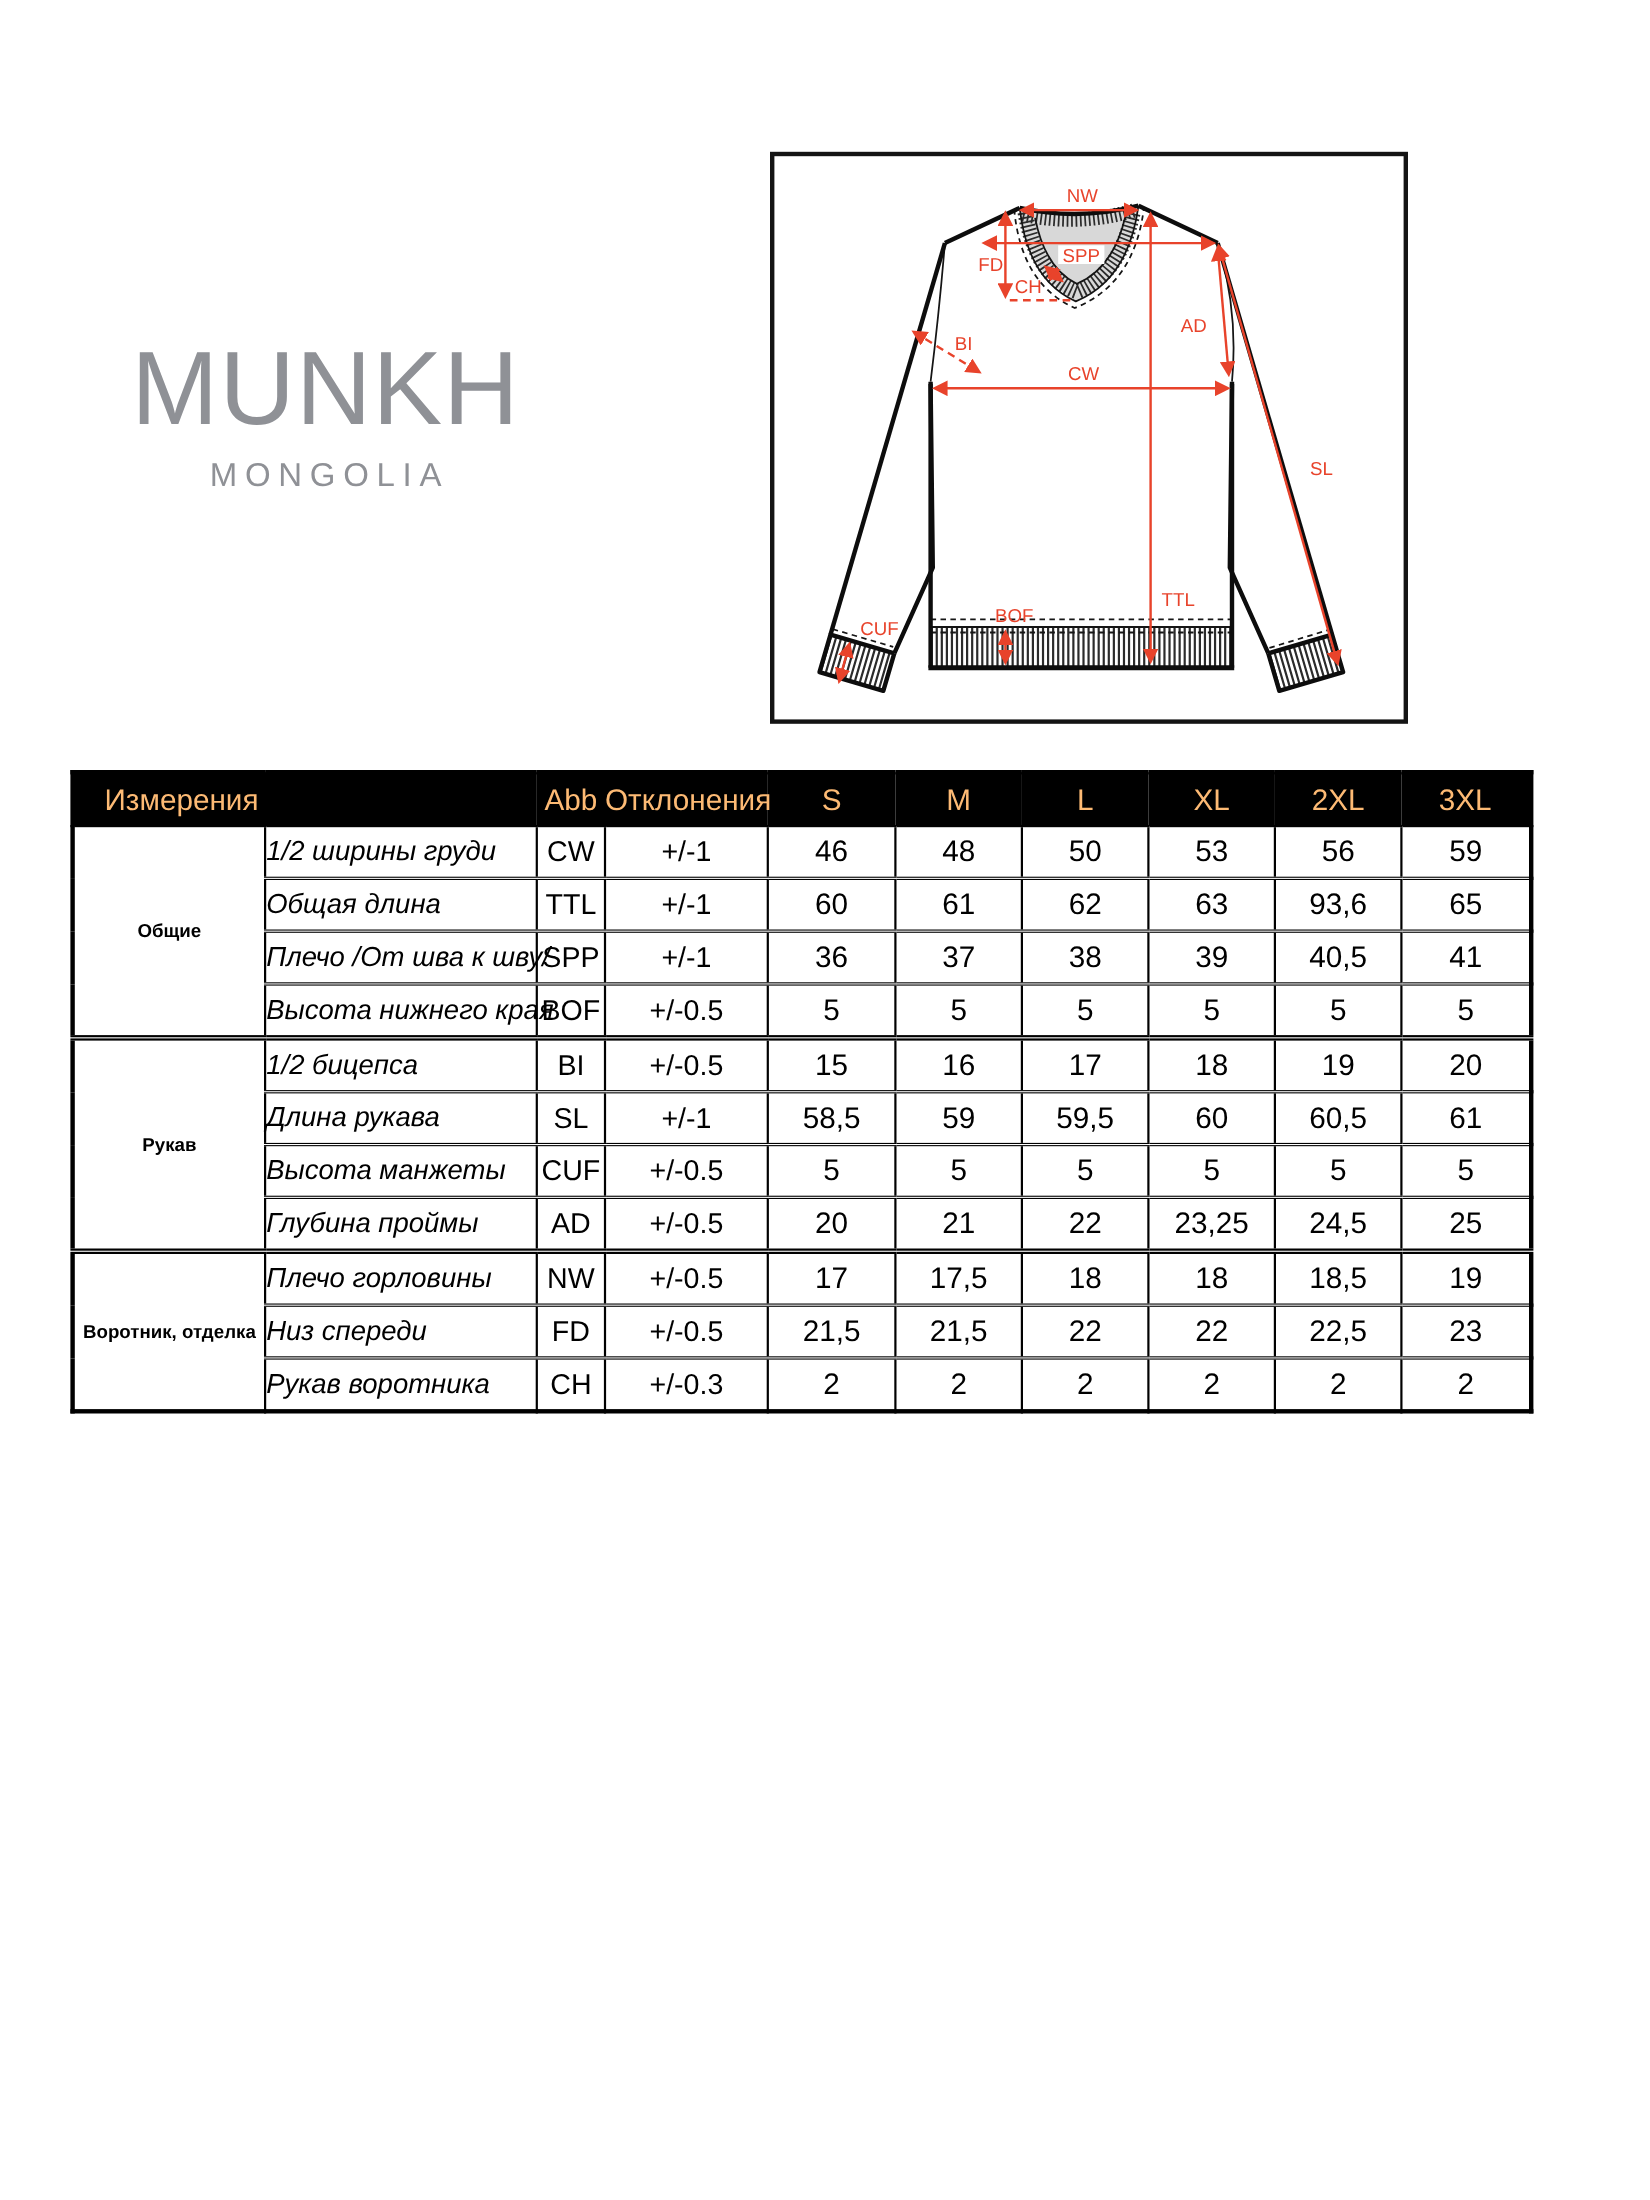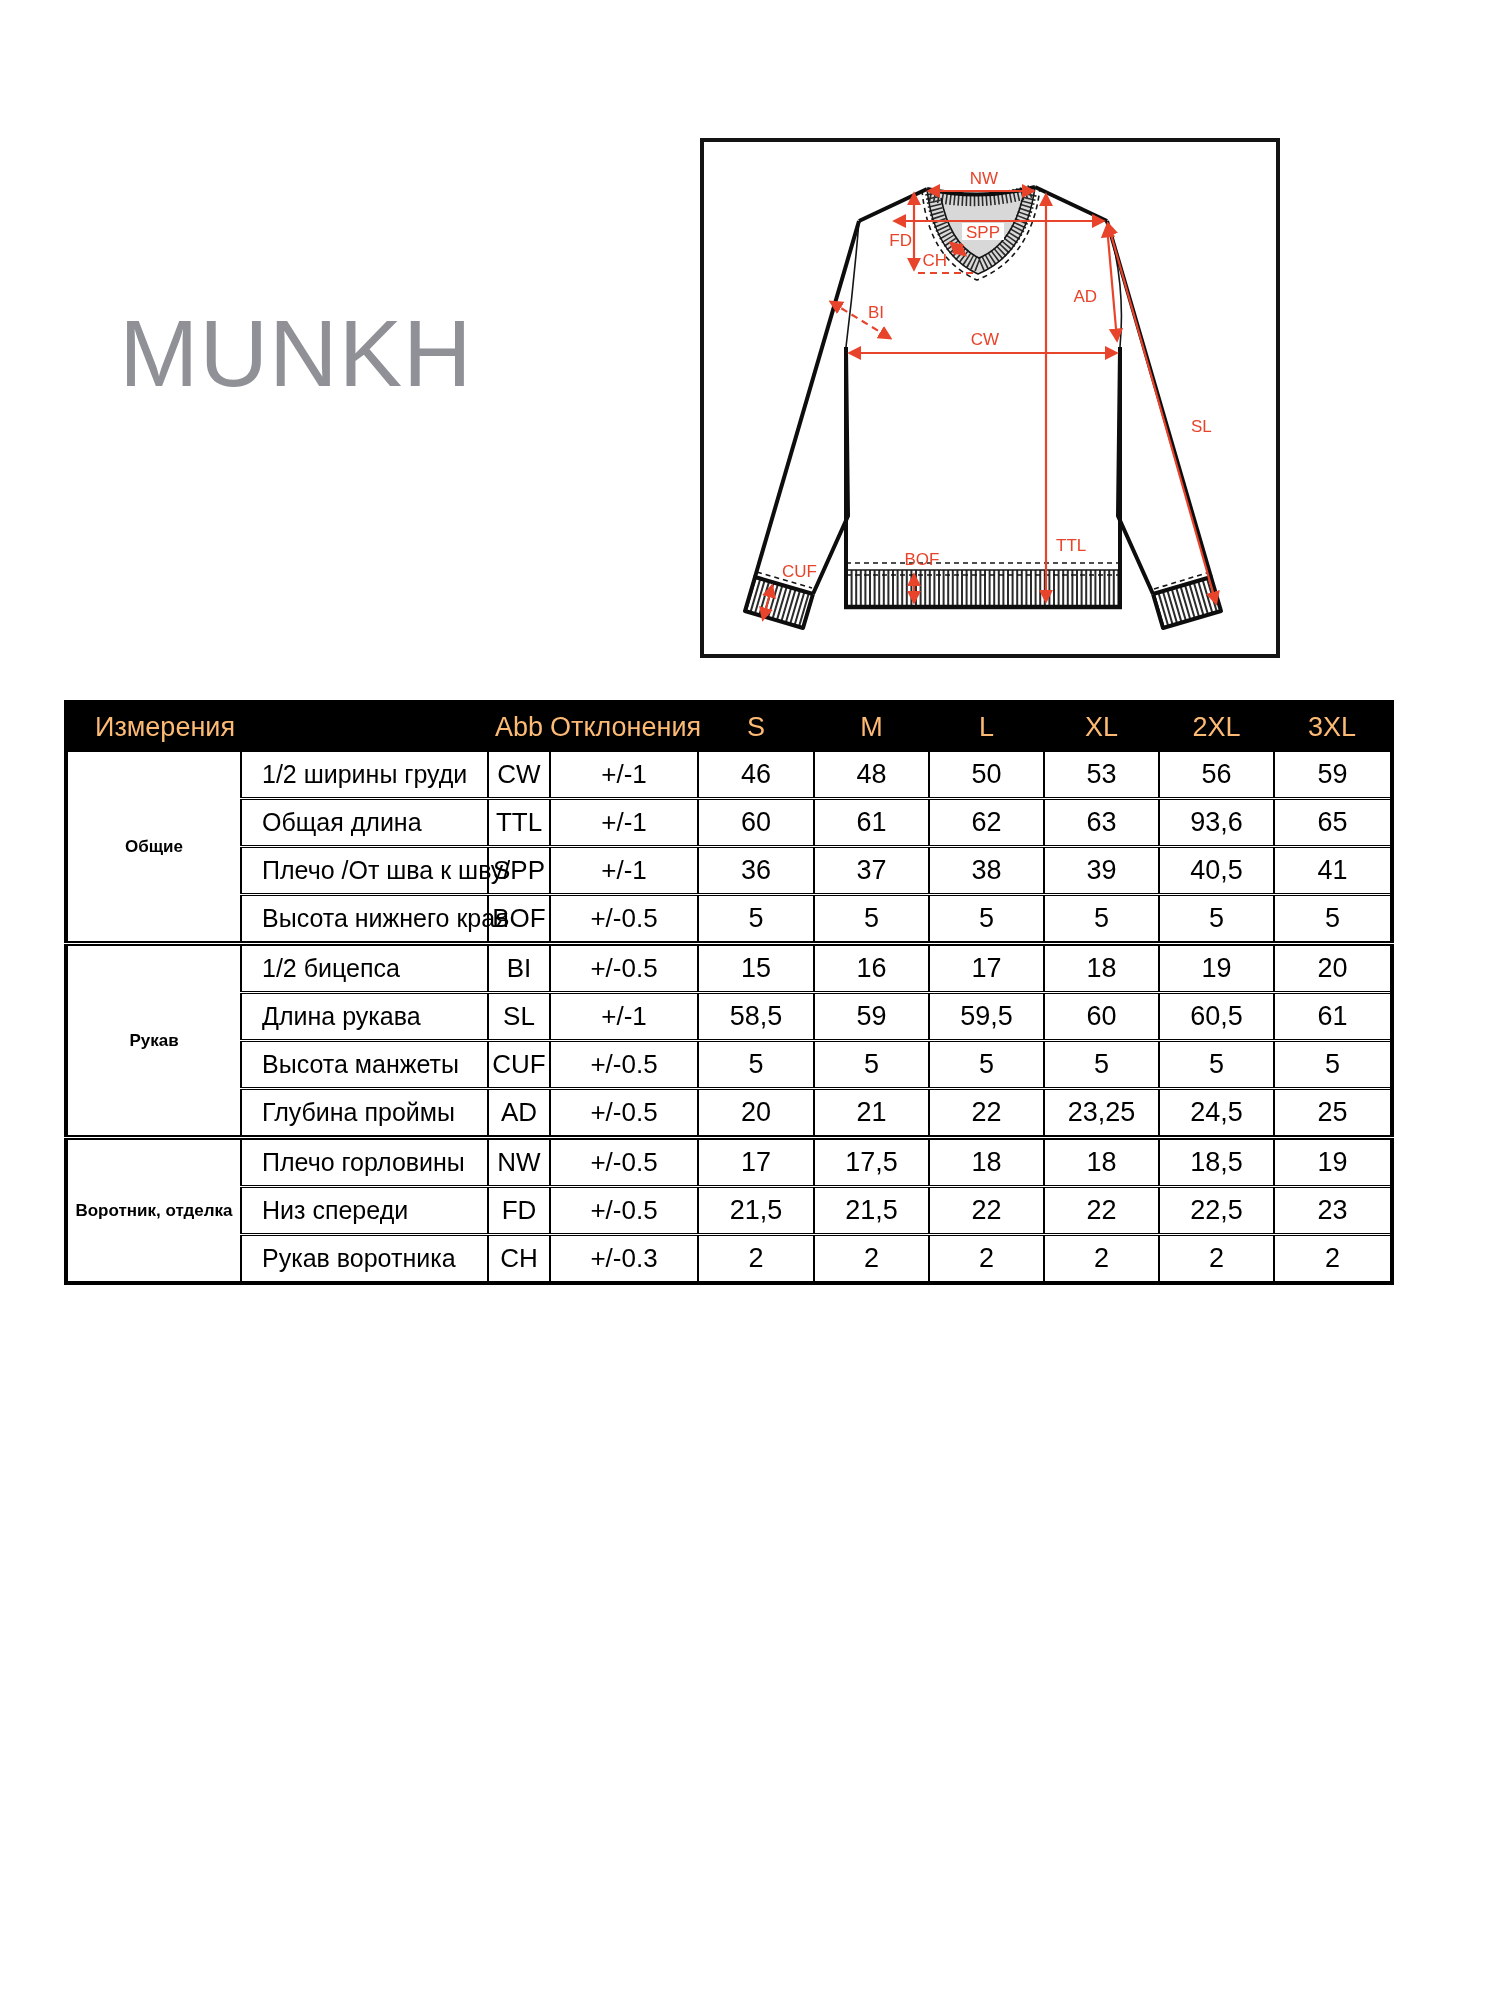--- a/index.html
+++ b/index.html
@@ -31,29 +31,30 @@
     height:46px; padding:0; text-align:center; border:0;
   }
   .size-table th.h-meas { text-align:left; padding-left:27px; }
   .size-table td {
     height:45px; padding:0; font-size:27px; text-align:center;
     border-left:2px solid #000; border-top:3px double #000;
   }
   .size-table tr.first-row td { border-top:2px solid #000; }
   .size-table tr.group-start td { border-top:5px double #000; }
   .size-table td.g { font-size:17px; line-height:1.15; padding:0 6px;font-weight:bold; }
-  .size-table td.n { text-align:left; padding-left:20px; font-size:25px; white-space:nowrap; }
+  .size-table td.n { text-align:left; padding-left:0; font-size:25px; white-space:nowrap;font-style:italic; }
   .size-table td.a { font-size:26px; }
   .size-table td.d { font-size:26px; }
 </style>
 </head>
 <body>
 
 <div class="logo">
   <div class="brand-name">MUNKH</div>
+  <div class="brand-sub">MONGOLIA</div>
 </div>
 
 <div class="diagram">
   <svg viewBox="0 0 572 512">
     <defs>
       <marker id="arE" viewBox="0 0 10 10" refX="8" refY="5" markerWidth="6.5" markerHeight="6.5" orient="auto">
         <path d="M0,0 L10,5 L0,10 z" fill="#e8432b"></path>
       </marker>
       <marker id="arS" viewBox="0 0 10 10" refX="8" refY="5" markerWidth="6.5" markerHeight="6.5" orient="auto-start-reverse">
         <path d="M0,0 L10,5 L0,10 z" fill="#e8432b"></path>

